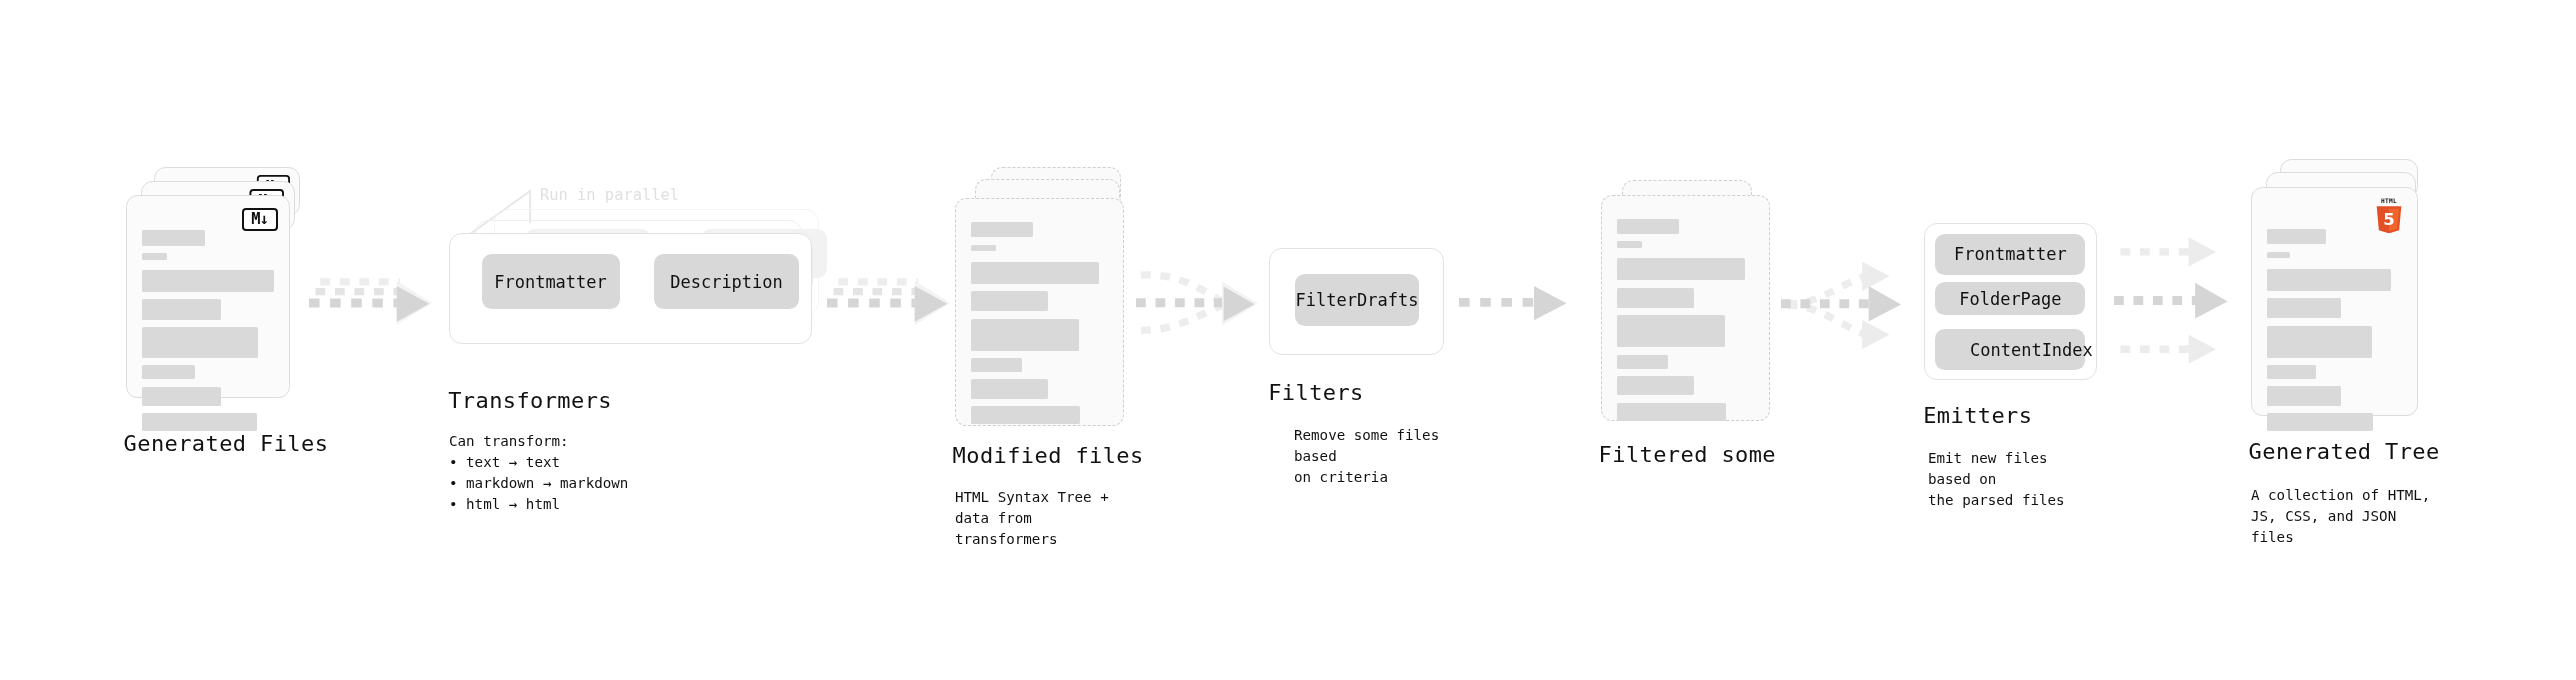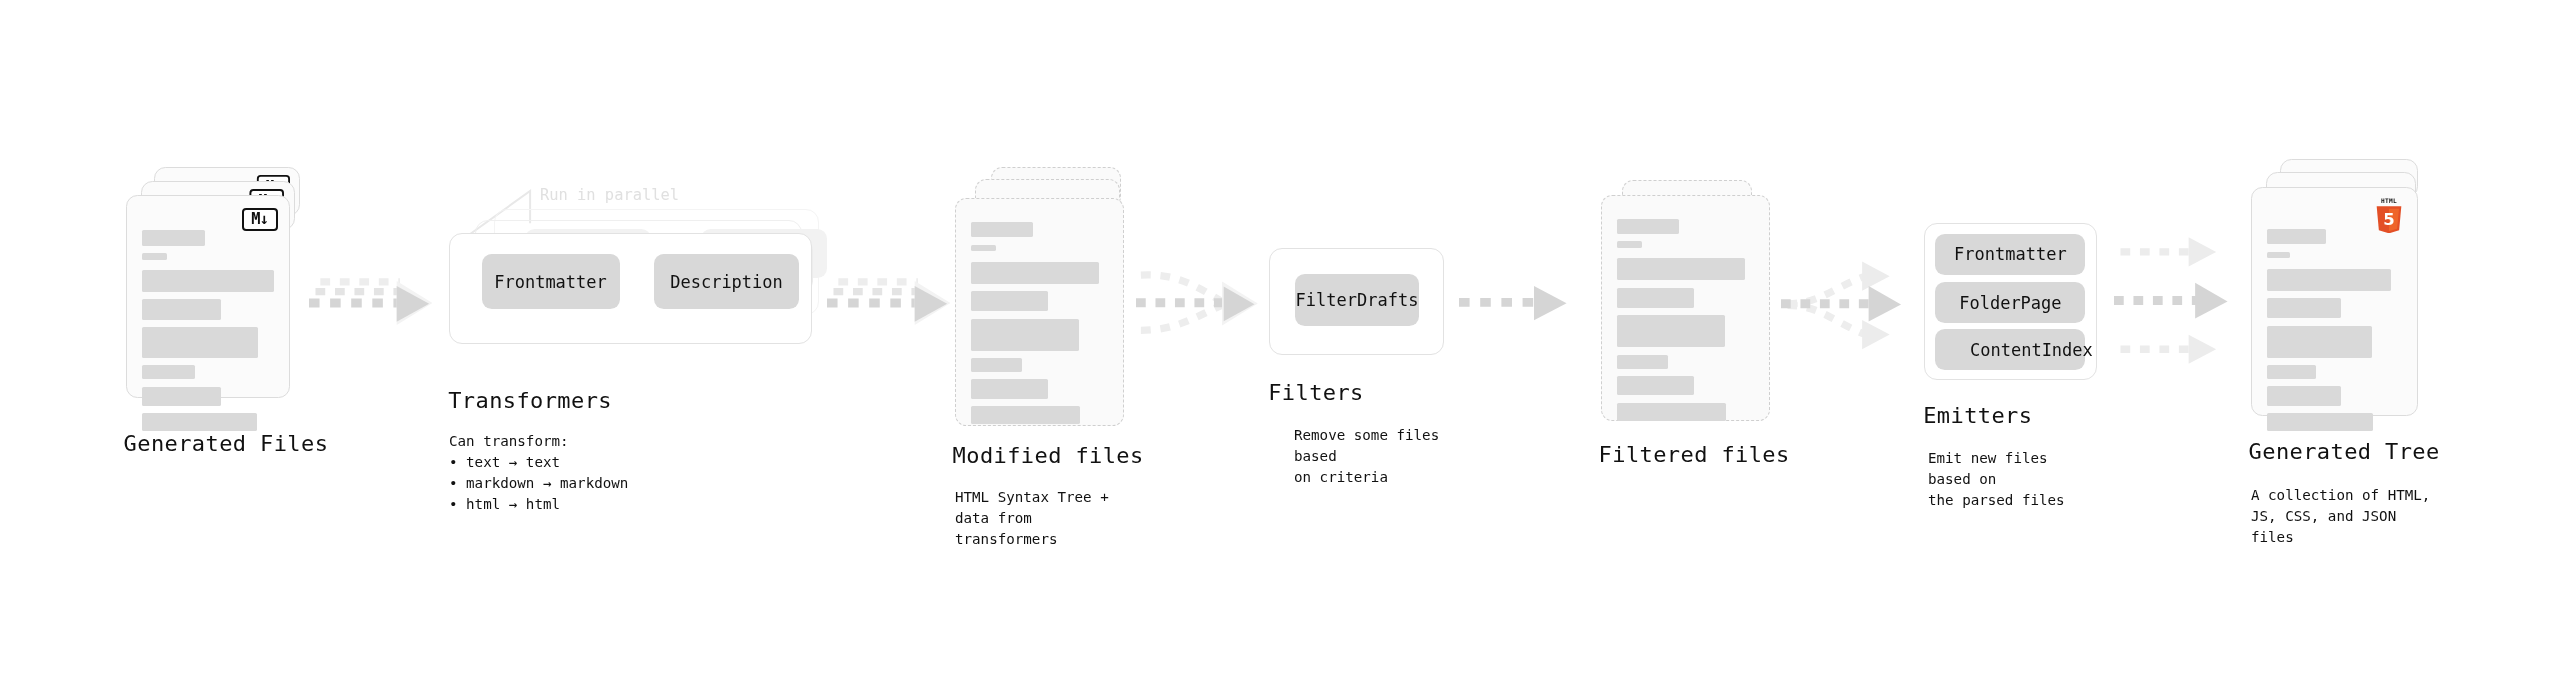--- a/index.html
+++ b/index.html
@@ -250,41 +250,41 @@
           <div class="bar" style="width:18%;height:6.5px;margin-bottom:10.6px;"></div>
           <div class="bar" style="width:94%;height:22px;"></div>
           <div class="bar" style="width:56%;height:20.3px;"></div>
           <div class="bar" style="width:79%;height:32px;"></div>
           <div class="bar" style="width:37%;height:14px;"></div>
           <div class="bar" style="width:56%;height:19.5px;"></div>
           <div class="bar" style="width:80%;height:18px;"></div>
         </div>
       </div>
     </div>
-    <div class="node-title" style="position:absolute;left:-2.4px;top:262px;">Filtered files</div>
+    <div class="node-title" style="position:absolute;left:-2.4px;top:262px;">Filtered some</div>
   </div>
 
   <svg class="arrowsvg" style="left:1781px;top:258px;" width="146" height="98" viewBox="0 0 180 120">
     <g fill="none" stroke-dasharray="12 12" stroke-width="9">
       <path d="M8 56 C48 56 64 36 104 22" stroke="#ededed"></path>
       <path d="M8 58 C48 58 64 78 104 94" stroke="#ededed"></path>
       <line x1="0" y1="56" x2="112" y2="56" stroke="#d5d5d5" stroke-width="11"></line>
     </g>
     <polygon points="100,4 100,40 134,22" fill="#ececec"></polygon>
     <polygon points="100,76 100,112 134,94" fill="#ececec"></polygon>
     <polygon points="108,34 108,78 148,57" fill="#d5d5d5"></polygon>
   </svg>
 
   <div class="node" style="left:1924px;top:223px;">
     <div class="boxwrap" style="width:173px;height:157px;">
       <div class="obox" style="left:0px;top:0px;width:173px;height:157px;"></div>
       <div class="pill" style="left:11.4px;top:10.6px;width:150px;height:41px;">
           <span>Frontmatter</span>
         </div>
-      <div class="pill" style="left:11.4px;top:59px;width:150px;height:41px;">
+      <div class="pill" style="left:11.4px;top:59px;width:150px;height:33px;">
           <span>FolderPage</span>
         </div>
       <div class="pill" style="left:11.4px;top:106px;width:150px;height:41px;padding-left:42px;">
           <span>ContentIndex</span>
         </div>
     </div>
     <div class="node-title" style="position:absolute;left:-0.8px;top:180px;">Emitters</div>
     <div class="node-sub" style="position:absolute;left:4px;top:215px;">Emit new files based on
 the parsed files</div>
   </div>

